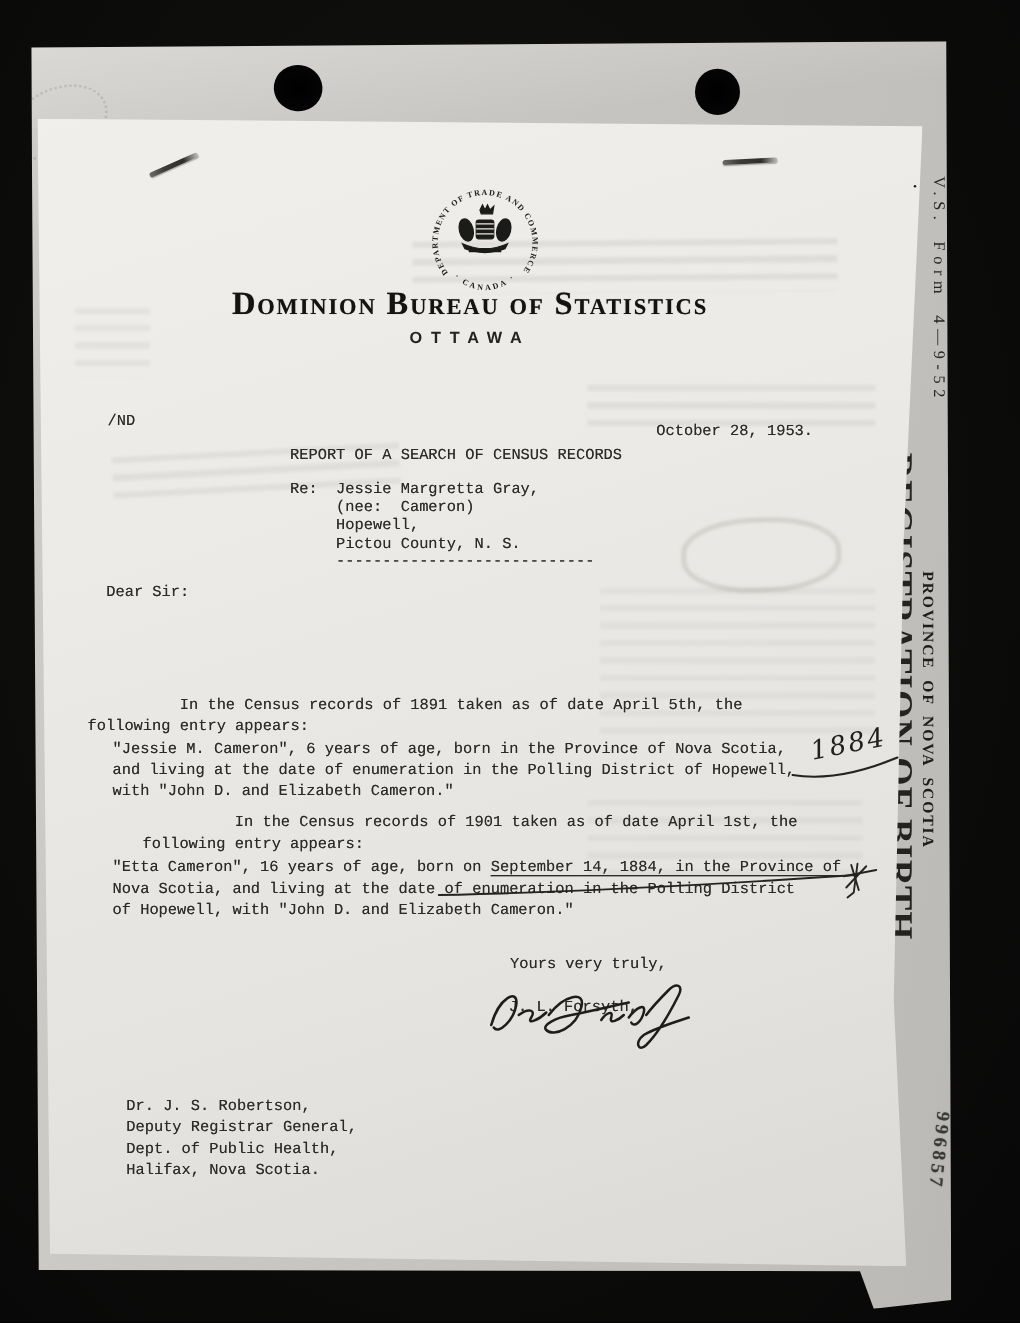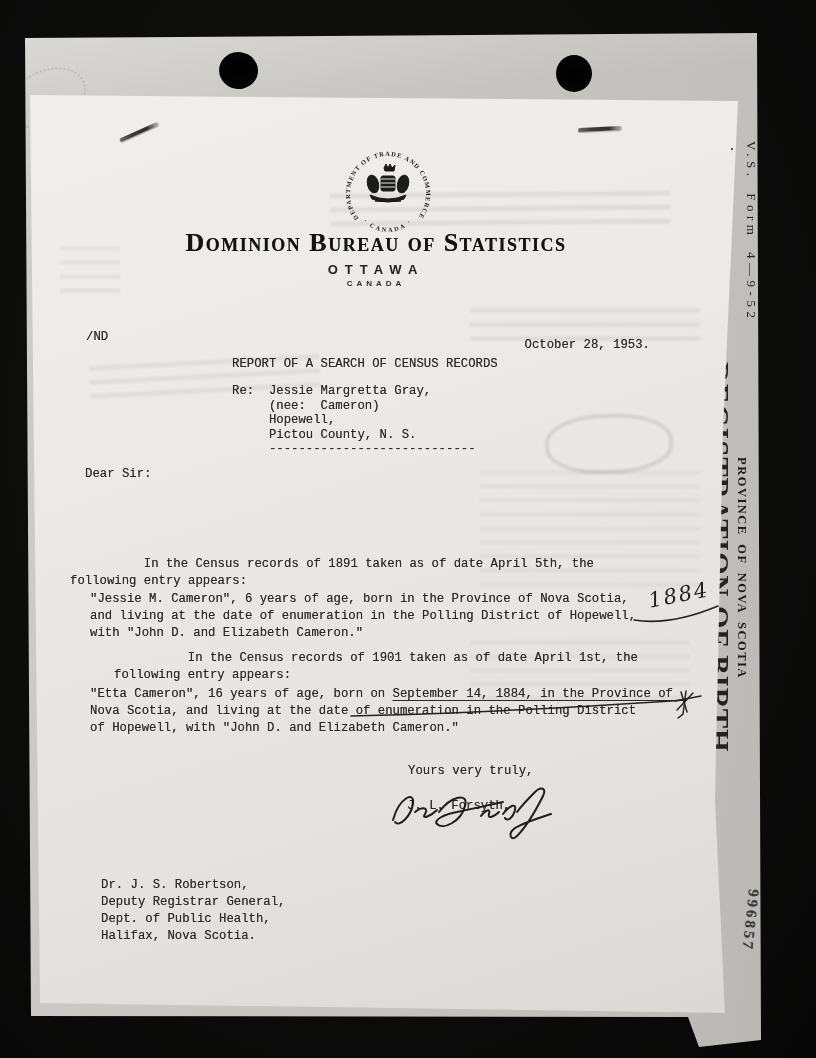--- a/index.html
+++ b/index.html
@@ -108,24 +108,23 @@
         <path d="M41,33 h14 M41,37 h14 M41,41 h14" stroke="#e9e8e4" stroke-width="1" fill="none"></path>
         <ellipse cx="33" cy="38" rx="5.5" ry="9" transform="rotate(-14 33 38)"></ellipse>
         <ellipse cx="63" cy="38" rx="5.5" ry="9" transform="rotate(14 63 38)"></ellipse>
         <path d="M30,49 q18,8 36,0 l-2,4 q-16,6 -32,0 z"></path>
         <path d="M35,55 h26" stroke-width="1.6" fill="none"></path>
       </g>
     </svg>
 
     <div class="serifhead org">Dominion Bureau of Statistics</div>
     <div class="serifhead city">OTTAWA</div>
-    <div class="serifhead country">CANADA</div>
 
     <div class="mono mono-block" style="left:86px;top:329px;">/ND</div>
-    <div class="mono mono-block" style="left:490px;top:337px;width:160px;text-align:right;">October 28, 1953.</div>
+    <div class="mono mono-block" style="left:525px;top:337px;width:160px;">October 28, 1953.</div>
     <div class="mono mono-block" style="left:232px;top:356px;">REPORT OF A SEARCH OF CENSUS RECORDS</div>
     <div class="mono mono-block lh14" style="left:232px;top:384px;">Re:  Jessie Margretta Gray,
      (nee:  Cameron)
      Hopewell,
      Pictou County, N. S.
      ----------------------------</div>
     <div class="mono mono-block" style="left:85px;top:466px;">Dear Sir:</div>
     <div class="mono mono-block" style="left:70px;top:556px;">          In the Census records of 1891 taken as of date April 5th, the
 following entry appears:</div>
     <div class="mono mono-block" style="left:90px;top:591px;">"Jessie M. Cameron", 6 years of age, born in the Province of Nova Scotia,

